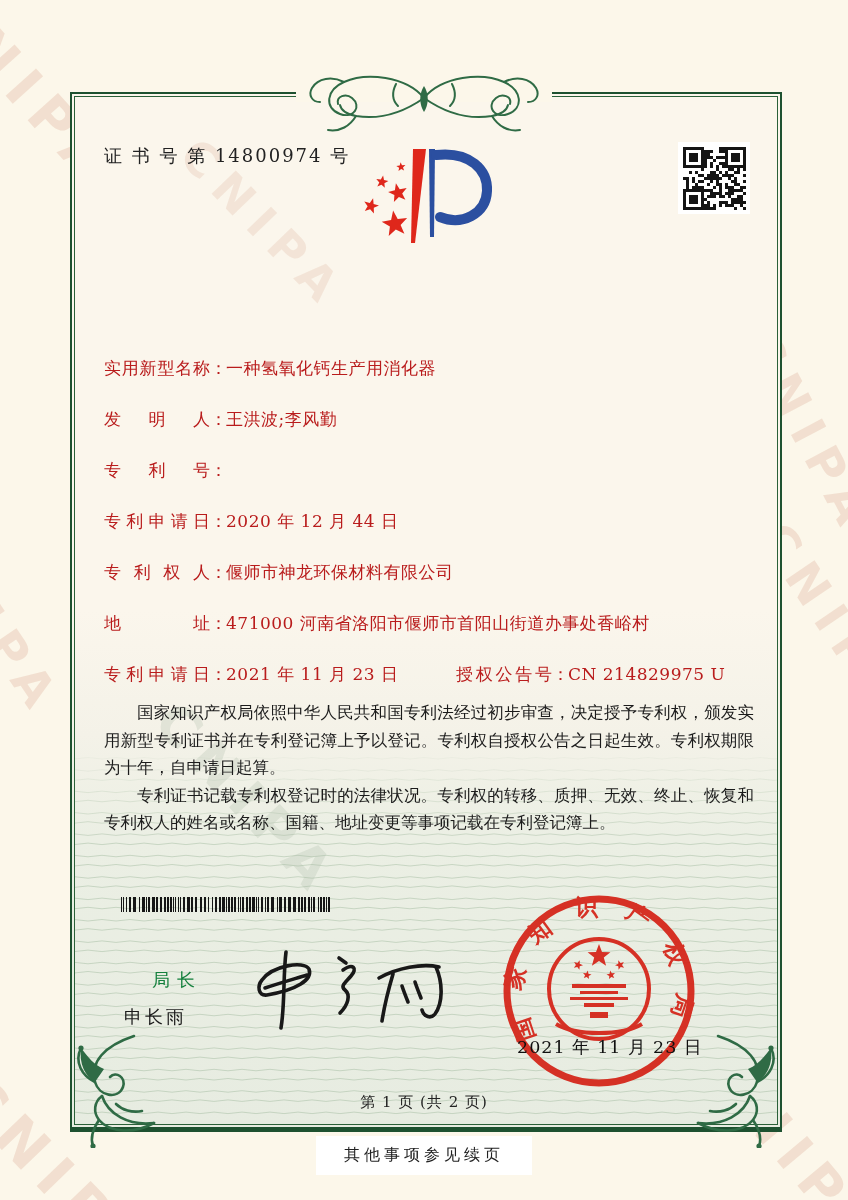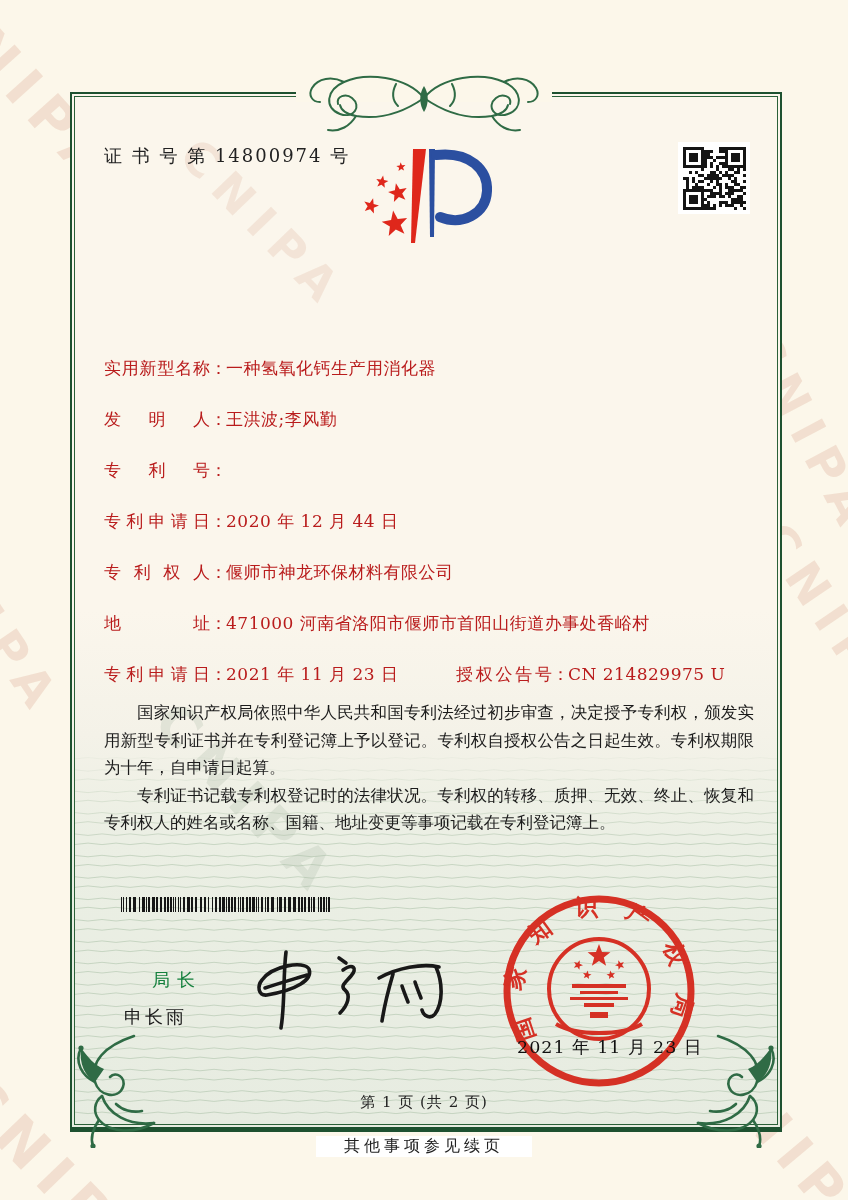--- a/index.html
+++ b/index.html
@@ -63,21 +63,21 @@
   .signer-title{position:absolute;left:124px;top:968px;font-size:18px;letter-spacing:7px;color:#15803d;margin-left:28px;}
   .signer-name{position:absolute;left:124px;top:1005px;font-size:18px;letter-spacing:3px;color:#1a1a1a;}
   .signature{position:absolute;left:242px;top:926px;}
 
   .seal{position:absolute;left:494px;top:886px;opacity:.95;}
   .seal-date{position:absolute;left:517px;top:1035px;font-size:17.5px;letter-spacing:1px;color:#101010;z-index:6;}
 
   .page-info{position:absolute;left:0;top:1093px;width:100%;text-align:center;font-size:15px;
              letter-spacing:1px;color:#222;}
   .continuation{position:absolute;left:50%;top:1136px;transform:translateX(-50%);background:#ffffff;
-                padding:0 28px;font-size:16px;letter-spacing:4px;color:#222;z-index:6;}
+                padding:9px 28px;font-size:16px;letter-spacing:4px;color:#222;z-index:6;}
 </style>
 </head>
 <body>
 
 <div class="page">
 
   <div class="wm wm1">CNIPA</div>
   <div class="wm wm2">CNIPA</div>
   <div class="wm wm3">CNIPA</div>
   <div class="wm wm4">CNIPA</div>

